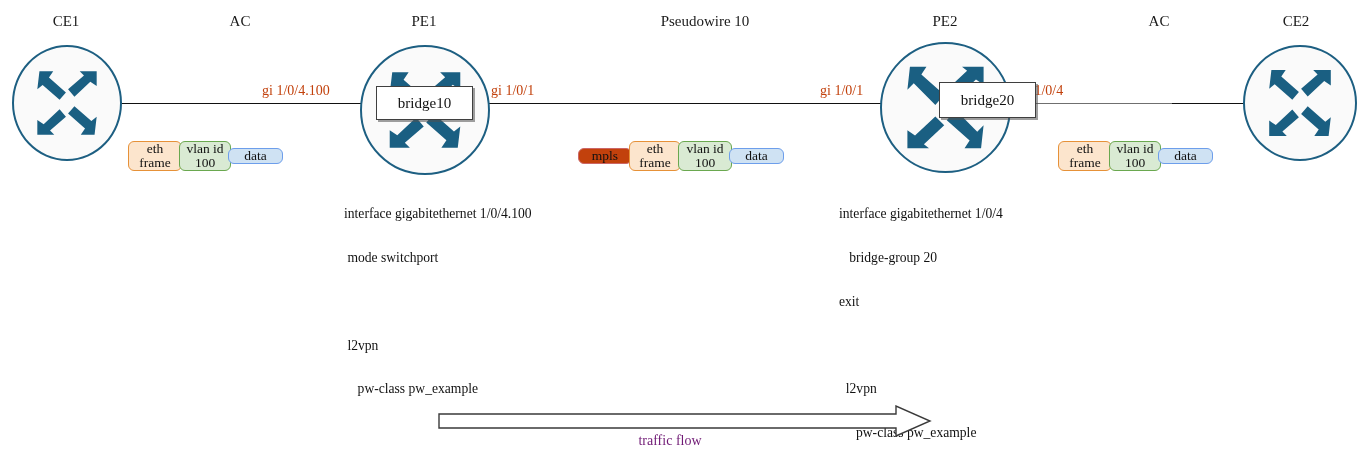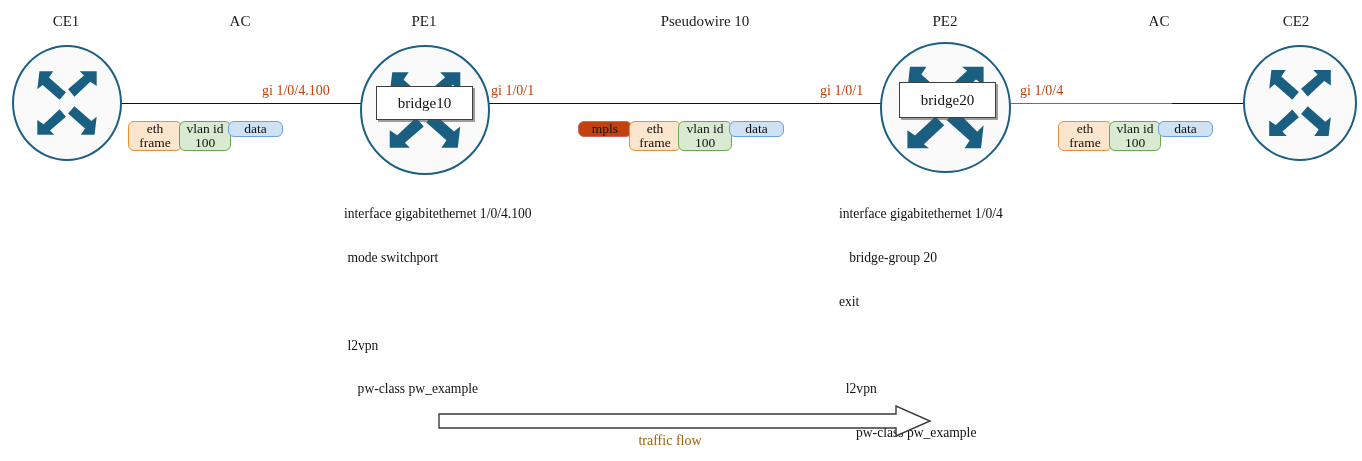--- a/index.html
+++ b/index.html
@@ -79,21 +79,22 @@
     font-size: 14px;
     font-family: "Liberation Serif", "DejaVu Serif", serif;
     color: #c2410c;
     white-space: nowrap;
   }
 
   
   .packet {
     position: absolute;
     display: flex;
-    align-items: flex-start;
+    align-items: center;
+    margin-top: 20px;
   }
   .pk {
     border-radius: 6px;
     border: 1.2px solid #999;
     display: flex;
     align-items: center;
     justify-content: center;
     text-align: center;
     font-size: 13.5px;
     line-height: 1.05;
@@ -117,21 +118,21 @@
   }
   .config .ln { display: block; height: 14.6px; }
   .config .blank { display: block; height: 14.6px; }
 
   
   .flow-wrap { position: absolute; }
   .flow-label {
     position: absolute;
     font-size: 14px;
     font-family: "Liberation Serif", "DejaVu Serif", serif;
-    color: #a16207;
+    color: #701a75;
     white-space: nowrap;
     transform: translateX(-50%);
   }
 </style>
 </head>
 <body>
 
 <div id="canvas">
 
   <div class="toplabel abs" style="left:66px;  top:13px;">CE1</div>
@@ -185,21 +186,21 @@
     <svg class="router-svg" viewBox="0 0 100 100">
       <g fill="#1a5f82">
 
         <path d="M22,18 L35,18 L31,24 L49,40 L42,48 L25,31 L20,36 Z"></path>
         <path d="M80,18 L80,32 L74,28 L58,43 L51,36 L67,21 L63,18 Z"></path>
         <path d="M20,82 L20,68 L26,72 L42,57 L49,64 L33,79 L37,82 Z"></path>
         <path d="M78,82 L65,82 L69,76 L51,60 L58,52 L75,69 L80,64 Z"></path>
       </g>
     </svg>
   </div>
-  <div class="bridge-box" style="left:899px; top:82px; width:97px; height:36px;">
+  <div class="bridge-box" style="left:939px; top:82px; width:97px; height:36px;">
     <span>bridge20</span>
   </div>
 
   <div class="router" style="left:1243px; top:45px; width:114px; height:116px;">
     <svg class="router-svg" viewBox="0 0 100 100">
       <g fill="#1a5f82">
         <path d="M24,20 L37,20 L33,26 L49,40 L43,47 L27,33 L22,37 Z"></path>
         <path d="M78,20 L78,34 L72,30 L57,44 L51,37 L66,24 L62,20 Z"></path>
         <path d="M22,80 L22,66 L28,70 L43,56 L49,63 L34,76 L38,80 Z"></path>
         <path d="M76,80 L63,80 L67,74 L51,60 L57,53 L73,67 L78,63 Z"></path>

